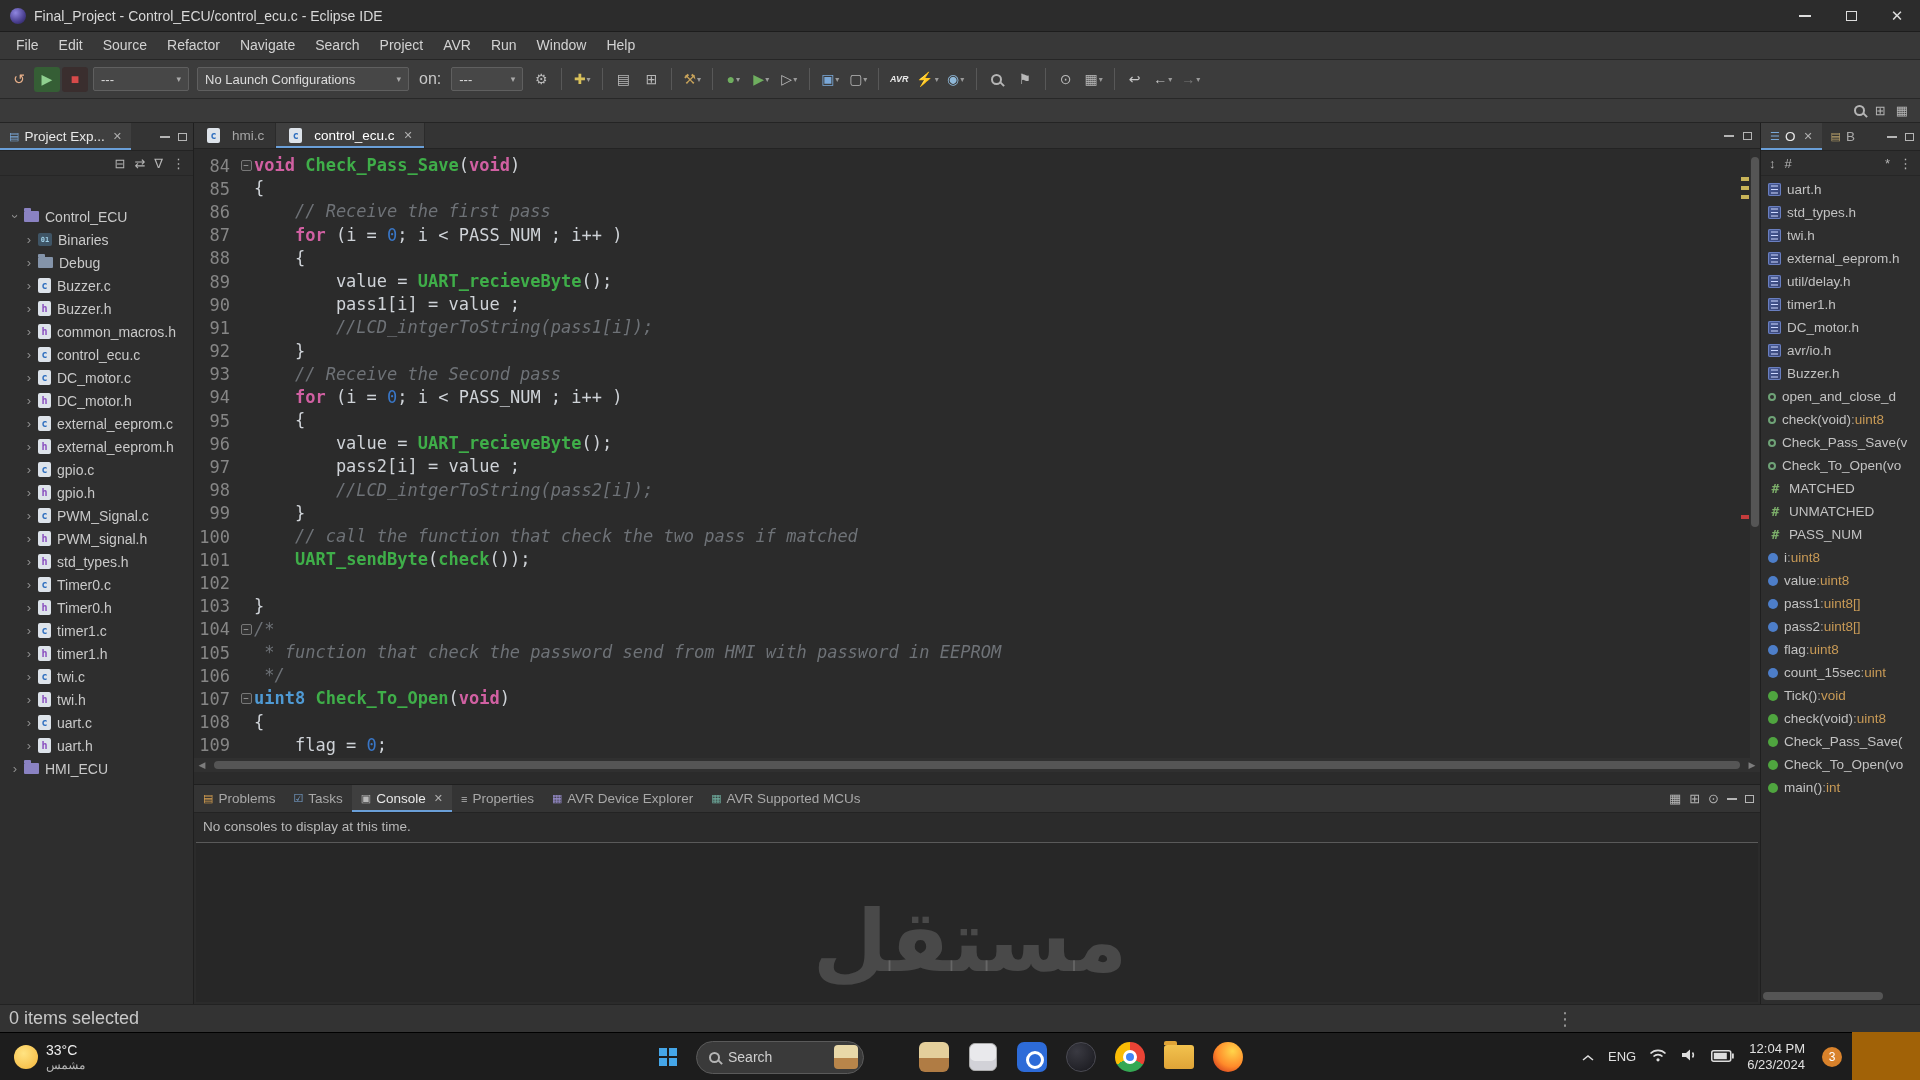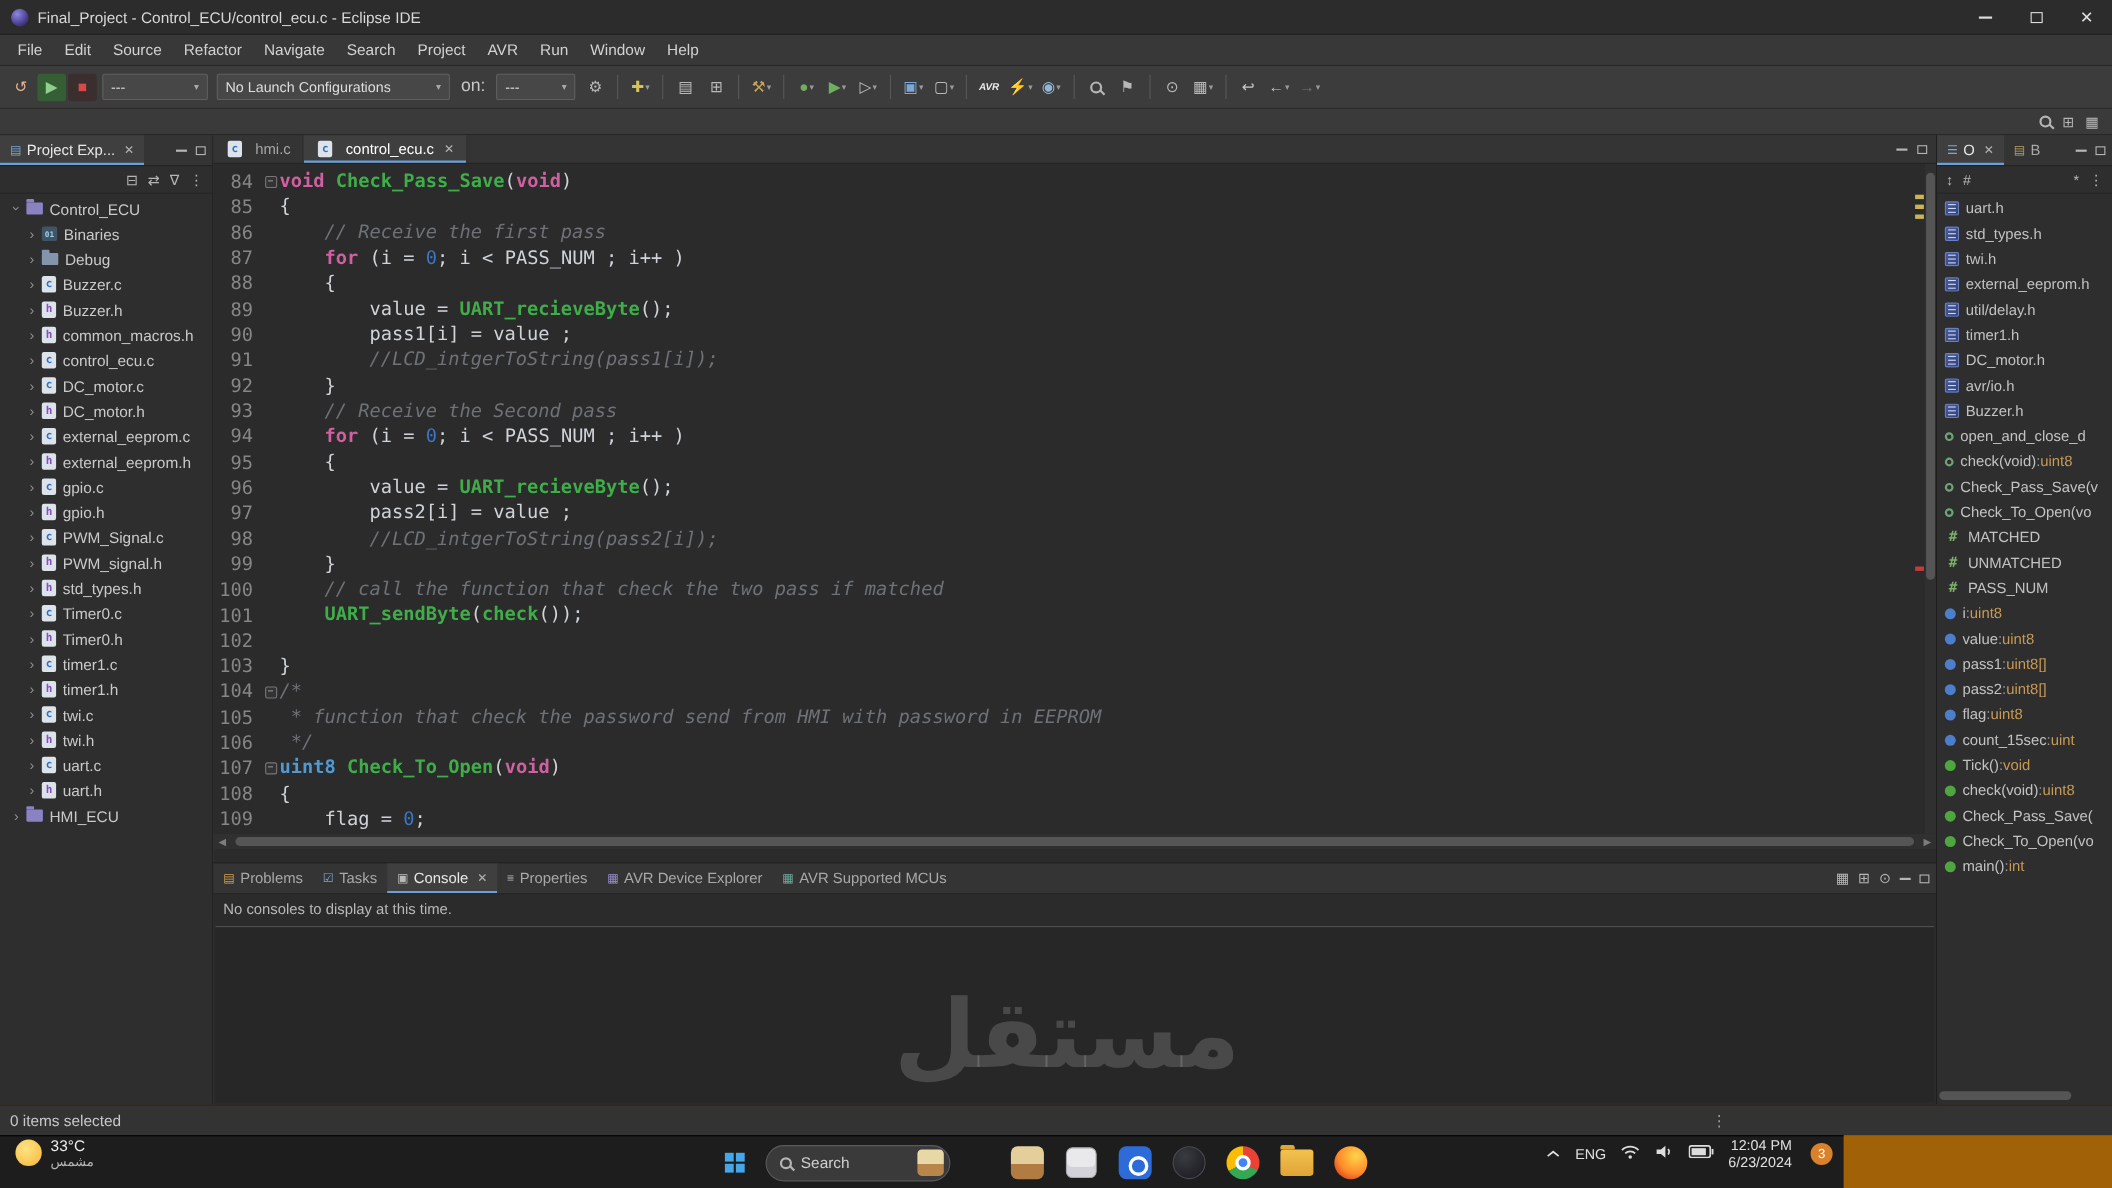--- a/index.html
+++ b/index.html
@@ -137,33 +137,33 @@
   .oi-macro{color:#7cae6a;font:bold 13px "DejaVu Sans Mono",monospace}
   .oi-decl{width:8px;height:8px;border:2px solid #6fa377;border-radius:50%}
   .oi-field{width:10px;height:10px;border-radius:50%;background:#4d7ec9}
   .oi-method{width:10px;height:10px;border-radius:50%;background:#4fa53f}
   .ocolon{color:#9a9a9a}
   .otype{color:#c89a56}
   .outline-hscroll{position:absolute;left:2px;bottom:4px;width:120px;height:8px;background:#555;border-radius:4px}
 
   
   .statusbar{position:absolute;left:0;top:1004px;width:1920px;height:28px;background:#333;
-    border-top:1px solid #222;display:flex;align-items:center;font-size:14px;color:#c8c8c8;z-index:20}
+    border-top:1px solid #222;display:flex;align-items:center;font-size:18px;color:#c8c8c8;z-index:20}
   .status-left{padding-left:9px}
   .status-dots{position:absolute;left:1556px;color:#9a9a9a}
 
   
   .watermark{position:absolute;left:720px;top:898px;width:500px;text-align:center;z-index:30;
     pointer-events:none;font-family:"DejaVu Sans",sans-serif}
   .wm1{font-size:86px;font-weight:bold;color:rgba(255,255,255,0.16);line-height:1.0}
   .wm2{font-size:42px;color:rgba(255,255,255,0.14);letter-spacing:2px;line-height:1.1}
 
   
-  .taskbar{position:absolute;left:0;top:1032px;width:1676px;height:48px;background:#1d1d1d;
-    border-top:1px solid #000;z-index:40;display:flex;align-items:flex-start}
+  .taskbar{position:absolute;left:0;top:1032px;width:1852px;height:48px;background:#1d1d1d;
+    border-top:1px solid #000;z-index:40;display:flex;align-items:center}
   .weather{display:flex;align-items:center;gap:8px;padding-left:14px}
   .sun{width:24px;height:24px;border-radius:50%;background:radial-gradient(circle at 40% 35%,#ffe382,#f5b63a)}
   .wtemp{font-size:14px;color:#eee}
   .wcond{font-size:12px;color:#b5b5b5}
   .tb-center{position:absolute;left:648px;top:0;height:48px;display:flex;align-items:center}
   .startbtn{width:40px;height:40px;display:flex;align-items:center;justify-content:center;border-radius:5px}
   .winlogo{display:grid;grid-template-columns:8px 8px;grid-template-rows:8px 8px;gap:2px}
   .winlogo i{background:#45a6e8;display:block}
   .searchpill{width:168px;height:33px;border-radius:17px;background:#3a3a3a;border:1px solid #5a5a5a;
     display:flex;align-items:center;gap:8px;padding:0 5px 0 12px;margin-left:8px}
@@ -352,21 +352,21 @@
         <span class="wb-max"></span>
       </div>
     </div>
     <div class="view-toolbar" id="explorer-toolbar">
         <span class="qicon">⊟</span>
         <span class="qicon">⇄</span>
         <span class="qicon">∇</span>
         <span class="qicon">⋮</span>
       </div>
     <div class="tree" id="tree">
-        <div class="trow" style="padding-left: 8px;">
+        <div class="trow" style="padding-left: 8px; margin-top: 27px;">
           <span class="arrow down">›</span>
           <span class="tfolder tproj"></span>
           <span class="tlabel">Control_ECU</span>
         </div>
         <div class="trow" style="padding-left: 22px;">
           <span class="arrow">›</span>
           <span class="bin-ico">01</span>
           <span class="tlabel">Binaries</span>
         </div>
         <div class="trow" style="padding-left: 22px;">

